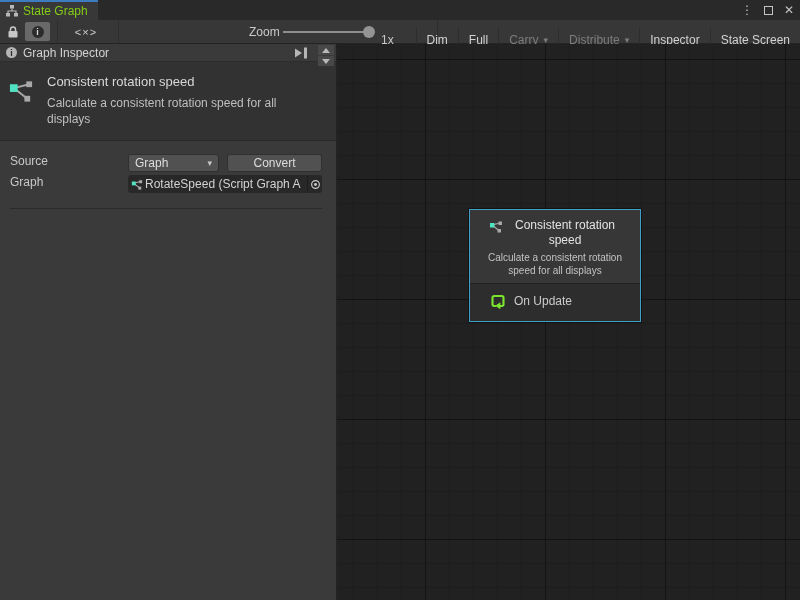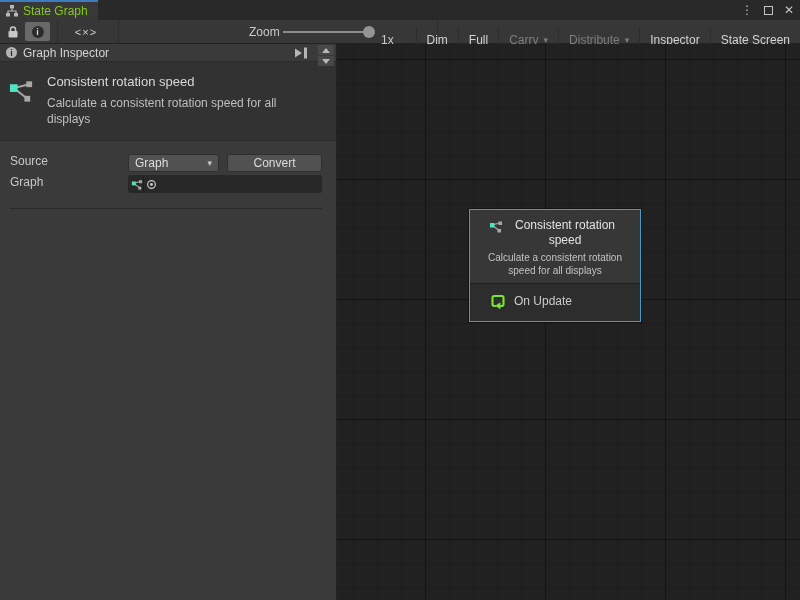--- a/index.html
+++ b/index.html
@@ -221,20 +221,21 @@
     </div>
     <div class="frow">
       <span class="flabel">Graph</span>
       <div class="object-field">
         <svg width="12" height="13" viewBox="0 0 28 28" style="flex:0 0 auto;">
           <path d="M6 11 L22 7 M6 11 L20 22" stroke="#a8a8a8" stroke-width="2.6" fill="none"></path>
           <rect x="2" y="7" width="9" height="9" fill="#50E3C2"></rect>
           <rect x="19" y="4" width="7" height="7" fill="#a8a8a8"></rect>
           <rect x="17" y="19" width="7" height="7" fill="#a8a8a8"></rect>
         </svg>
+        <span class="ofv">RotateSpeed (Script Graph A</span>
         <span class="obj-picker">
           <svg width="11" height="11" viewBox="0 0 12 12">
             <circle cx="6" cy="6" r="4.2" stroke="#c9c9c9" stroke-width="1.3" fill="none"></circle>
             <circle cx="6" cy="6" r="1.6" fill="#c9c9c9"></circle>
           </svg>
         </span>
       </div>
     </div>
     <div class="insp-divider"></div>
   </div>

